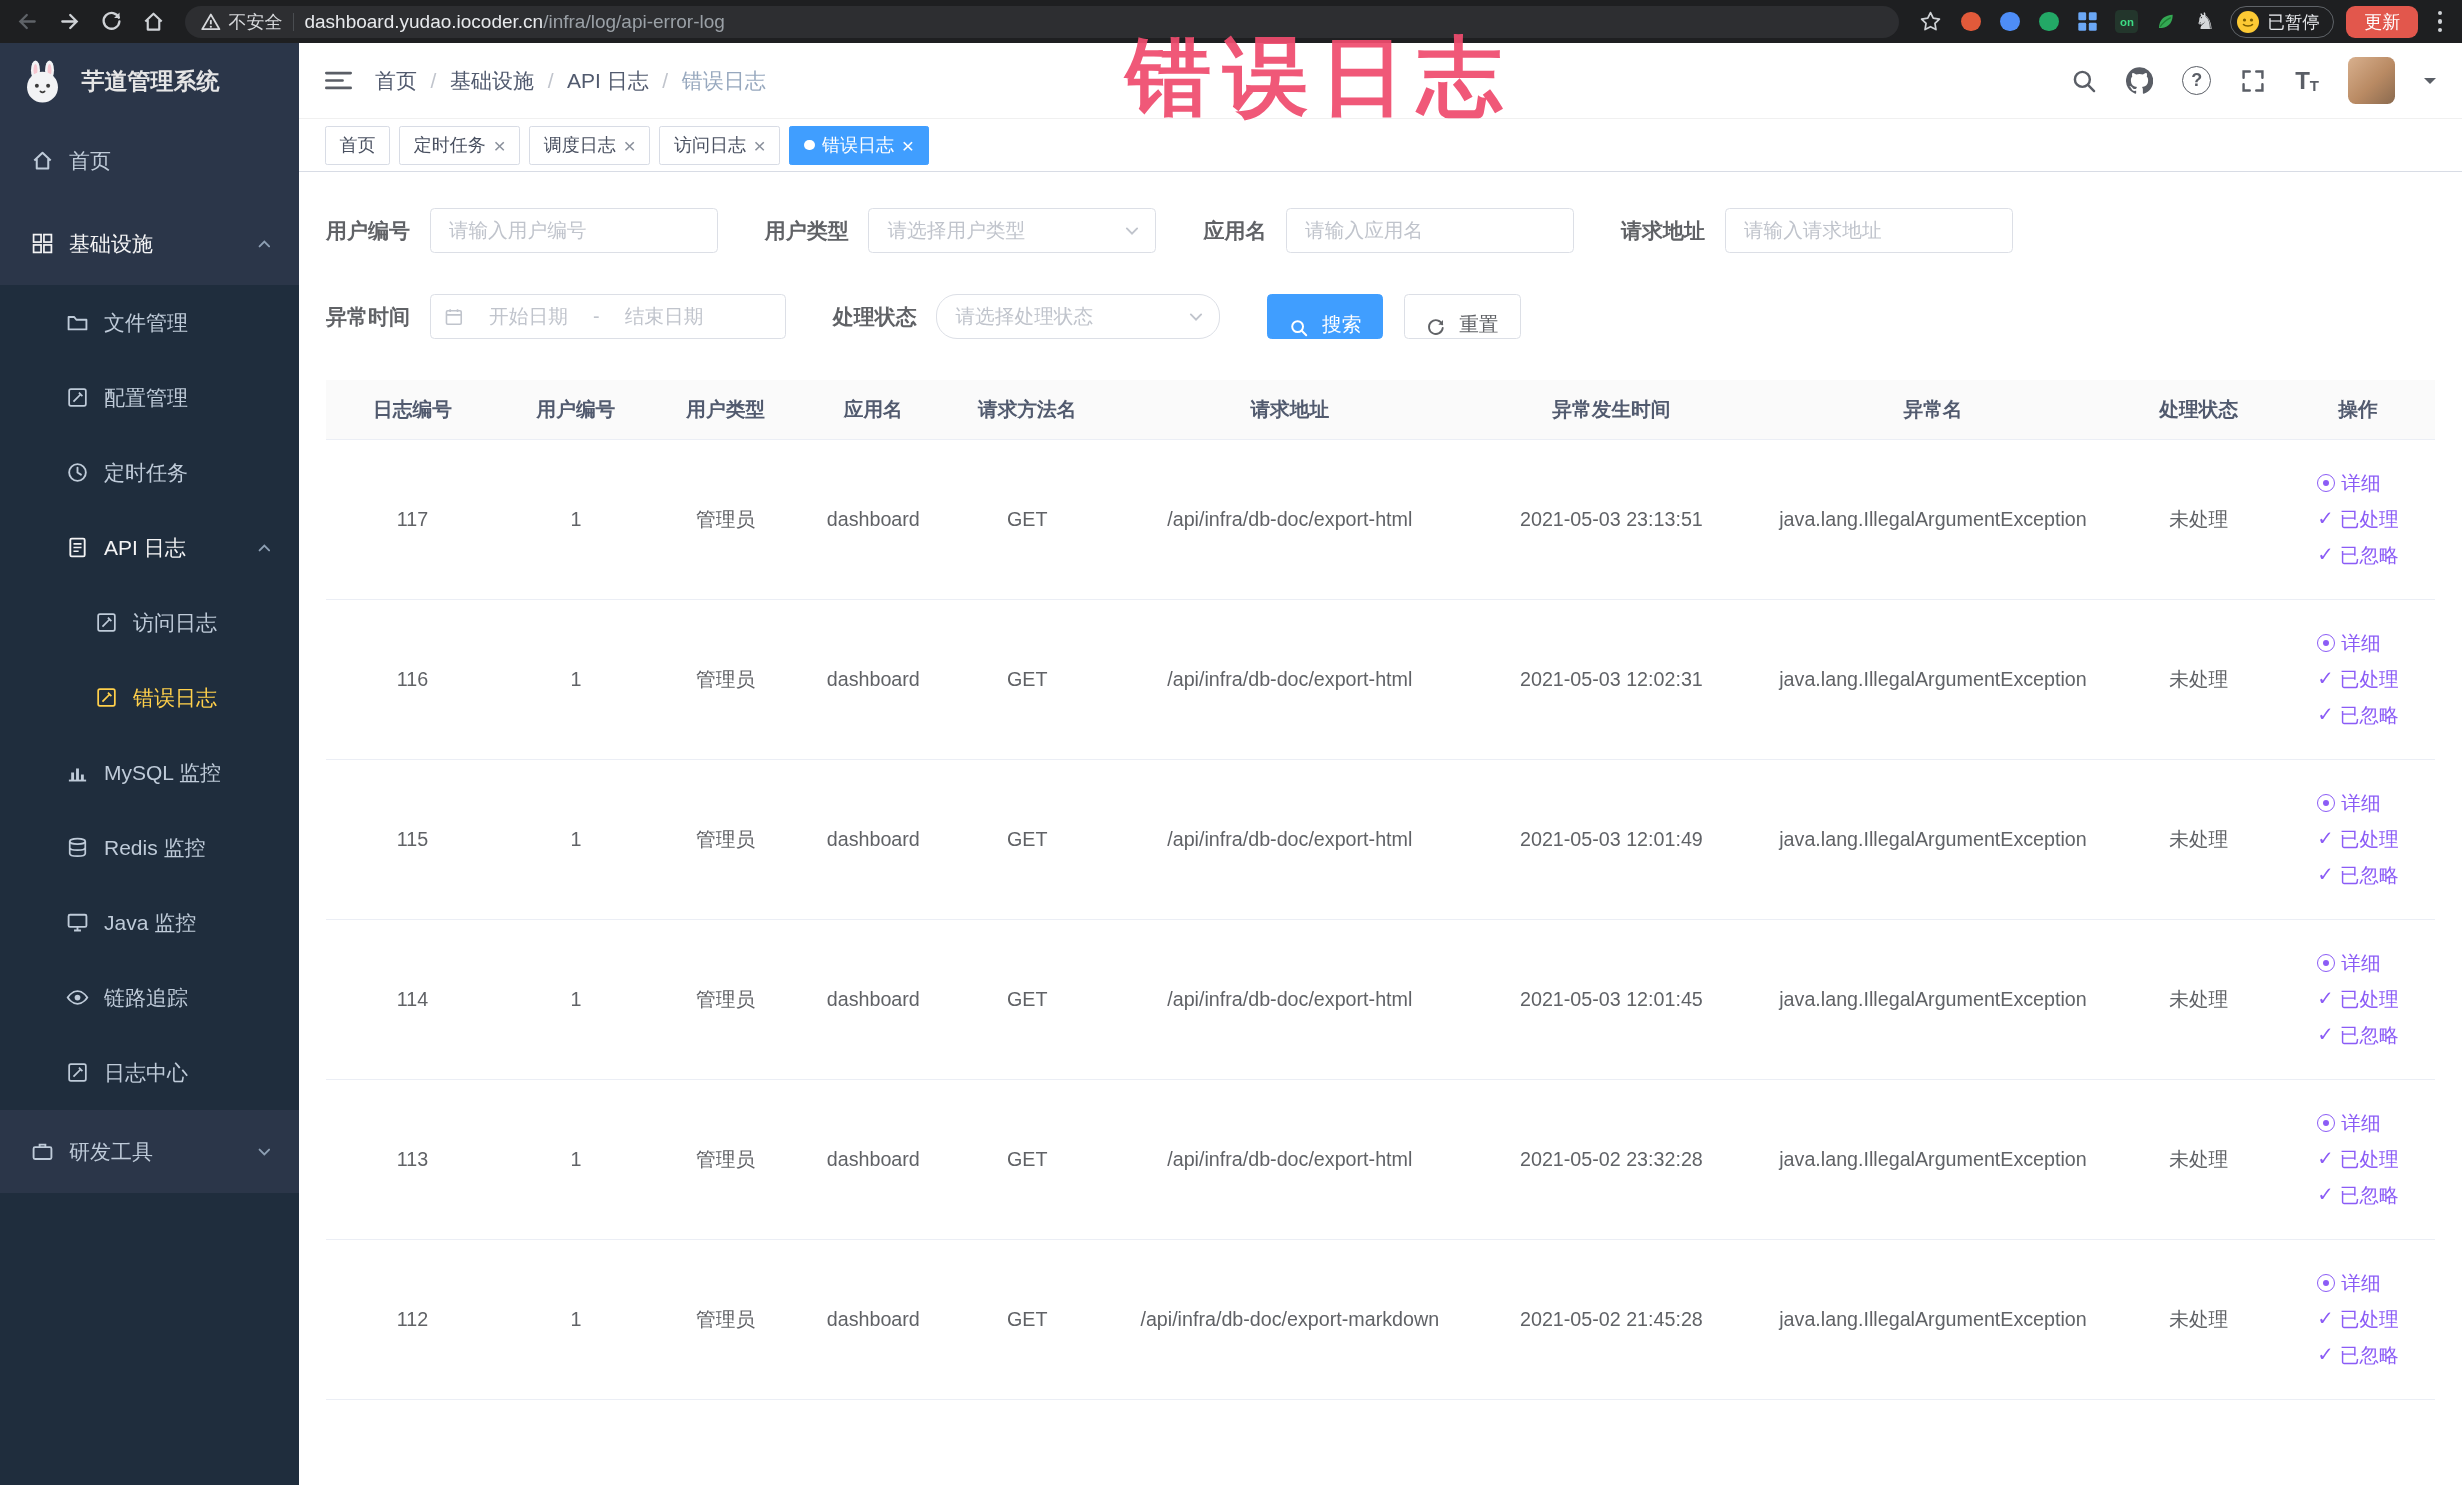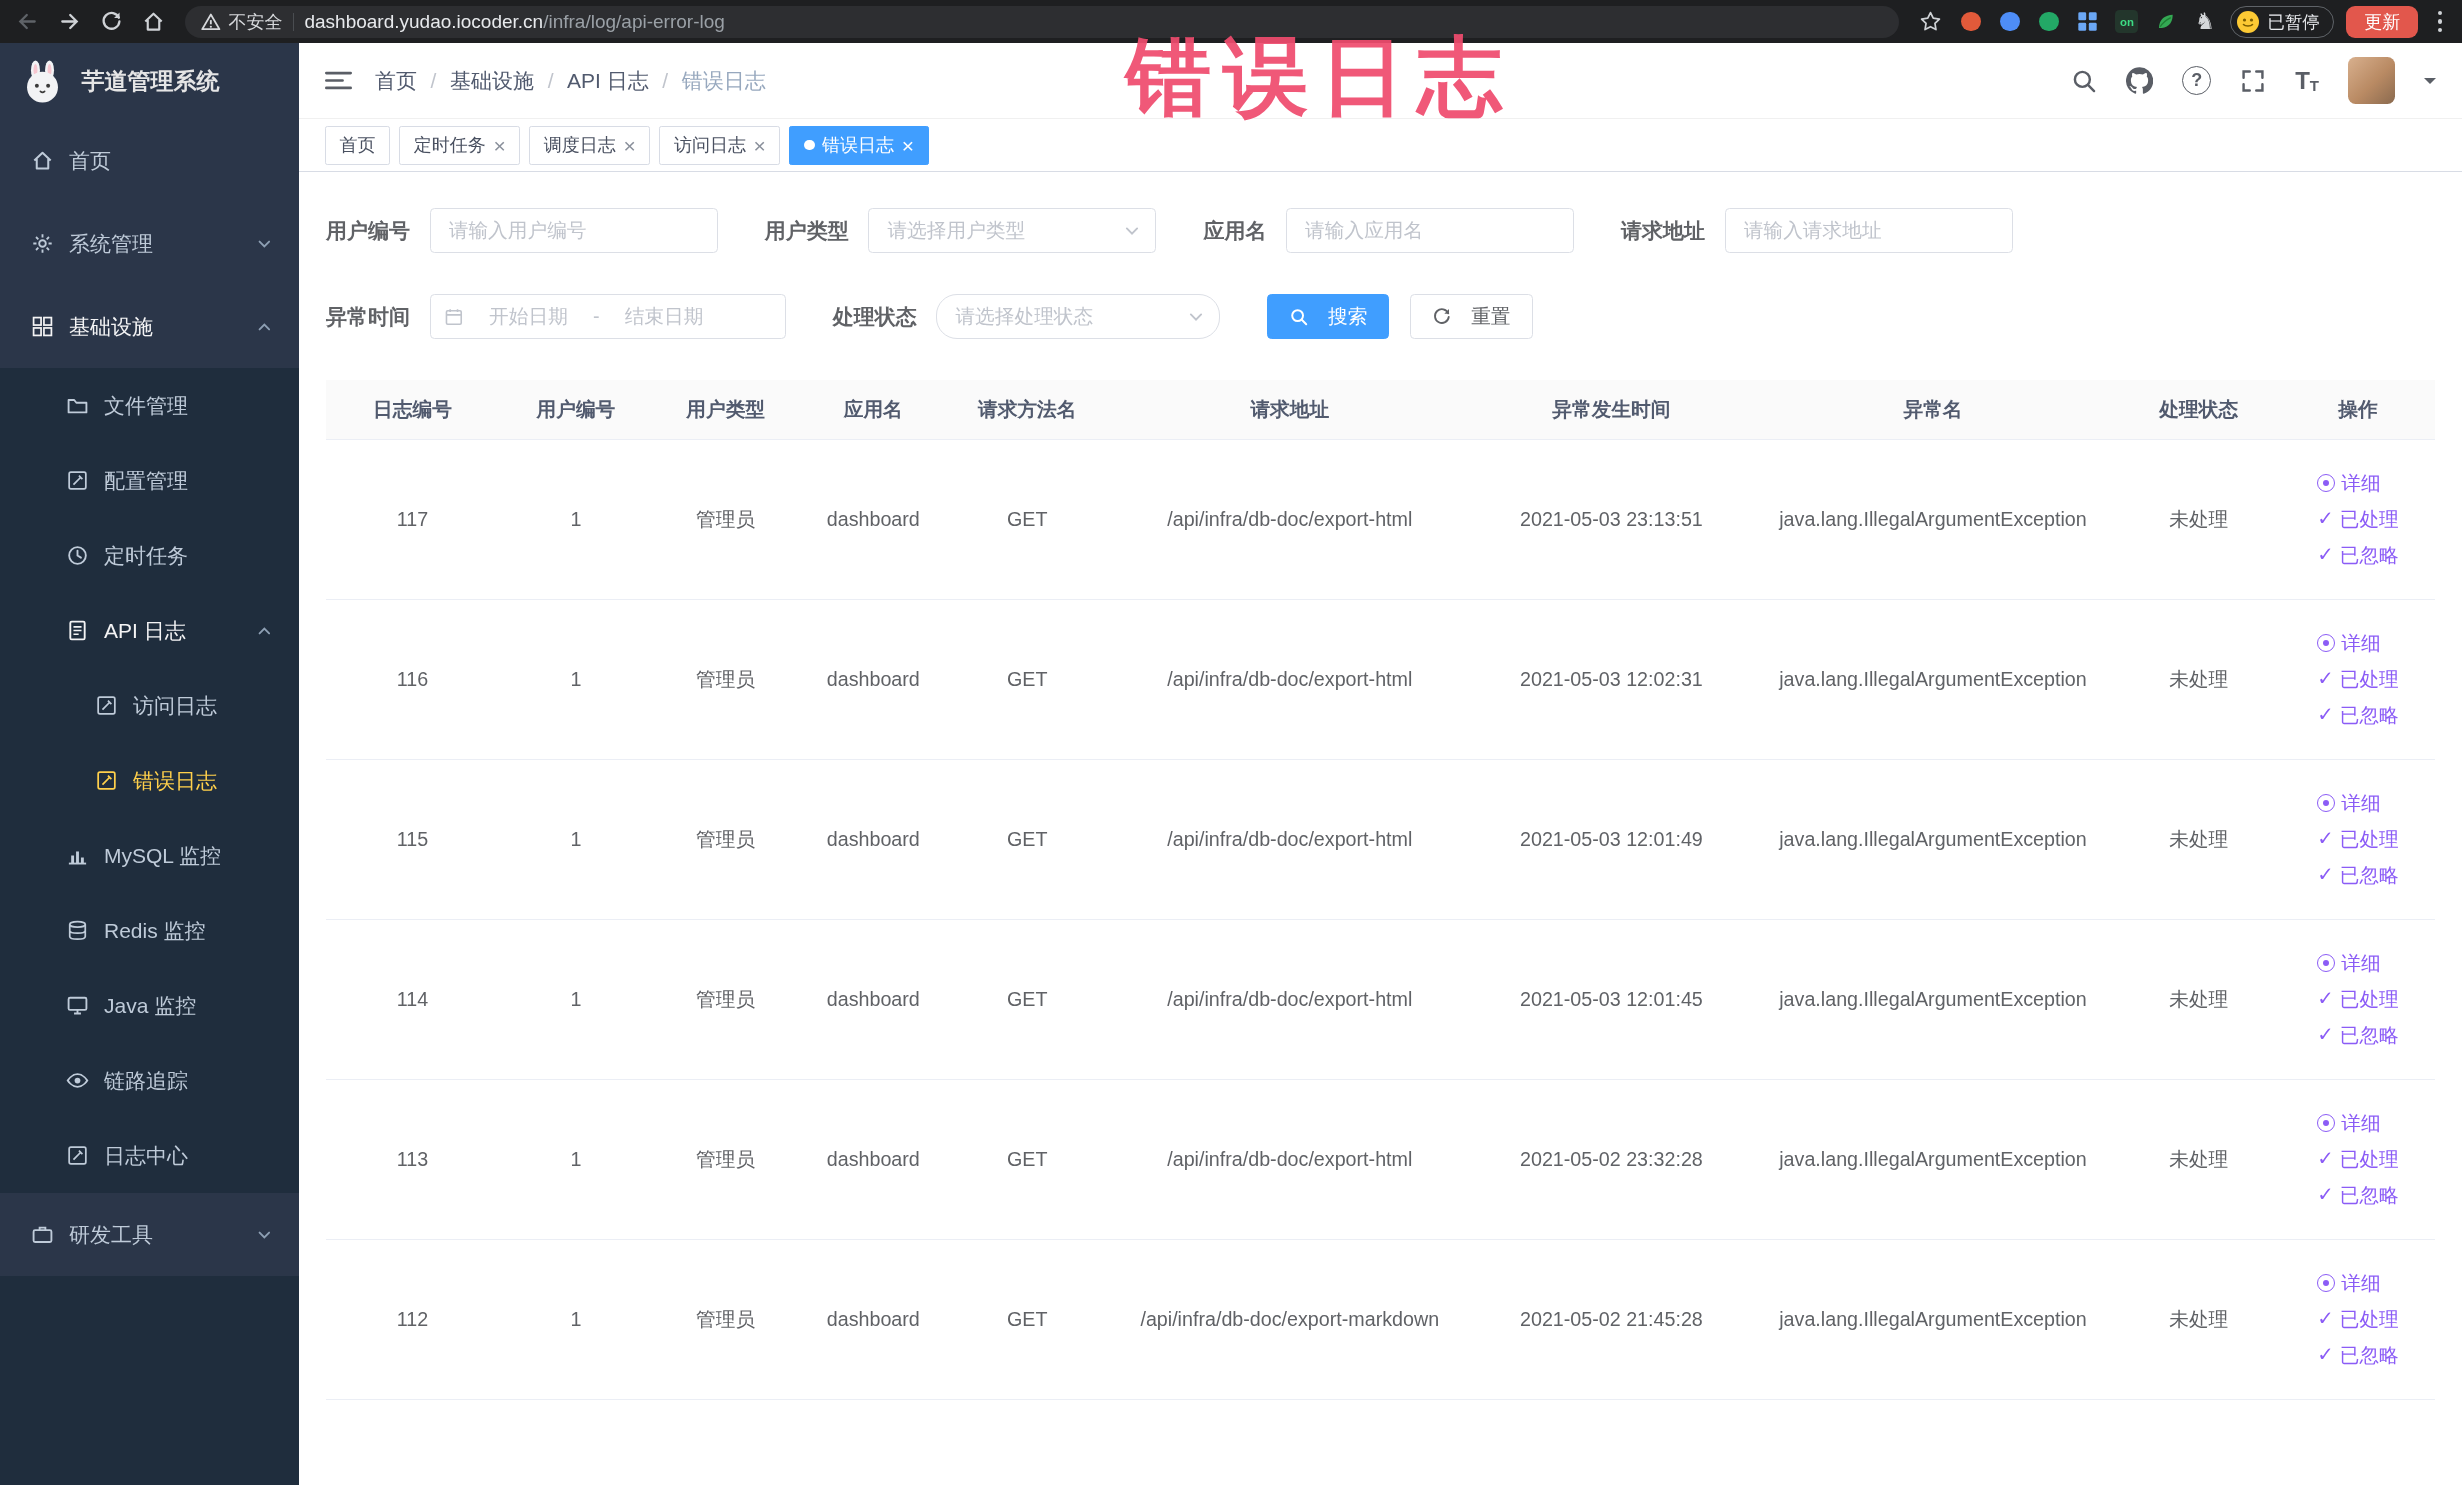--- a/index.html
+++ b/index.html
@@ -64,21 +64,21 @@
   .flabel { font-size:21px; font-weight:bold; color:#606266; margin-right:19.7px; }
   .tinput { width:288px; height:45px; border:0.8px solid #dcdfe6; border-radius:4.5px; padding:0 18px; font-size:19.7px; color:#606266; background:#fff; outline:none; font-family:inherit; }
   .tinput::placeholder { color:#c0c4cc; }
   .selw { position:relative; }
   .selw .tinput { padding-right:45px; }
   .selw .chevpos { position:absolute; right:15px; top:50%; transform:translateY(-50%); color:#c0c4cc; display:flex; }
   .datebox { width:356px; height:45px; border:0.8px solid #dcdfe6; border-radius:4.5px; display:flex; align-items:center; gap:6px; padding:0 13.6px; background:#fff; }
   .datebox input { border:none; outline:none; width:117px; font-size:19.7px; text-align:center; color:#606266; font-family:inherit; }
   .datebox input::placeholder { color:#c0c4cc; }
   .dsep { color:#c0c4cc; font-size:19.7px; }
-  .btn { height:45px; display:inline-flex; align-items:center; gap:19px; padding:0 21px; border-radius:4.5px; font-size:19.7px; border:0.8px solid #dcdfe6; background:#fff; color:#606266; cursor:pointer; font-family:inherit; }
+  .btn { height:45px; display:inline-flex; align-items:flex-end; gap:13px; padding:0 21px; border-radius:4.5px; font-size:19.7px; border:0.8px solid #dcdfe6; background:#fff; color:#606266; cursor:pointer; font-family:inherit; }
   .btn.primary { background:#409eff; border-color:#409eff; color:#fff; }
   .btn.warn { height:41px; padding:0 16.7px; font-size:18px; background:#fdf6ec; border-color:#f5dab1; color:#e6a23c; border-radius:4.5px; }
   .toolrow { display:flex; align-items:center; margin-bottom:16.7px; }
   .toolright { margin-left:auto; display:flex; }
   .minicirc { width:42px; height:42px; border-radius:50%; border:0.8px solid #dcdfe6; background:#fff; color:#606266; display:flex; align-items:center; justify-content:center; margin-left:16.7px; cursor:pointer; }
 
   table { width:100%; border-collapse:collapse; table-layout:fixed; font-size:19.7px; color:#606266; }
   thead th { height:59px; background:#fafafa; font-weight:bold; color:#515a6e; border-bottom:0.8px solid #ebeef5; text-align:center; padding:0 7.6px; }
   tbody td { height:160px; border-bottom:0.8px solid #ebeef5; text-align:center; padding:0 9px; vertical-align:middle; overflow:hidden; white-space:nowrap; }
   .actions { display:inline-block; text-align:left; }
@@ -206,34 +206,20 @@
 
     <div class="mi l1">
         <span class="sic">
           <svg width="23" height="23" viewBox="0 0 16 16">
             <path d="M2.3 8L8 2.6 13.7 8M4 7v6.6h8V7" stroke="currentColor" stroke-width="1.4" fill="none" stroke-linejoin="round"></path>
           </svg>
         </span>
         <span>首页</span>
       </div>
 
-    <div class="mi l1">
-        <span class="sic">
-          <svg width="23" height="23" viewBox="0 0 16 16">
-            <circle cx="8" cy="8" r="2.3" fill="none" stroke="currentColor" stroke-width="1.3"></circle>
-            <path d="M8 1.6v2.2M8 12.2v2.2M1.6 8h2.2M12.2 8h2.2M3.5 3.5l1.6 1.6M10.9 10.9l1.6 1.6M12.5 3.5l-1.6 1.6M5.1 10.9l-1.6 1.6" stroke="currentColor" stroke-width="1.3"></path>
-          </svg>
-        </span>
-        <span>系统管理</span>
-        <span class="arrow">
-          <svg width="16.7" height="16.7" viewBox="0 0 14 14">
-            <path d="M3 5l4 4 4-4" stroke="currentColor" stroke-width="1.6" fill="none" stroke-linecap="round"></path>
-          </svg>
-        </span>
-      </div>
 
     <div class="mi l1 bright">
         <span class="sic">
           <svg width="23" height="23" viewBox="0 0 16 16">
             <rect x="1.8" y="1.8" width="5.2" height="5.2" fill="none" stroke="currentColor" stroke-width="1.2"></rect>
             <rect x="9" y="1.8" width="5.2" height="5.2" fill="none" stroke="currentColor" stroke-width="1.2"></rect>
             <rect x="1.8" y="9" width="5.2" height="5.2" fill="none" stroke="currentColor" stroke-width="1.2"></rect>
             <rect x="9" y="9" width="5.2" height="5.2" fill="none" stroke="currentColor" stroke-width="1.2"></rect>
           </svg>
         </span>

